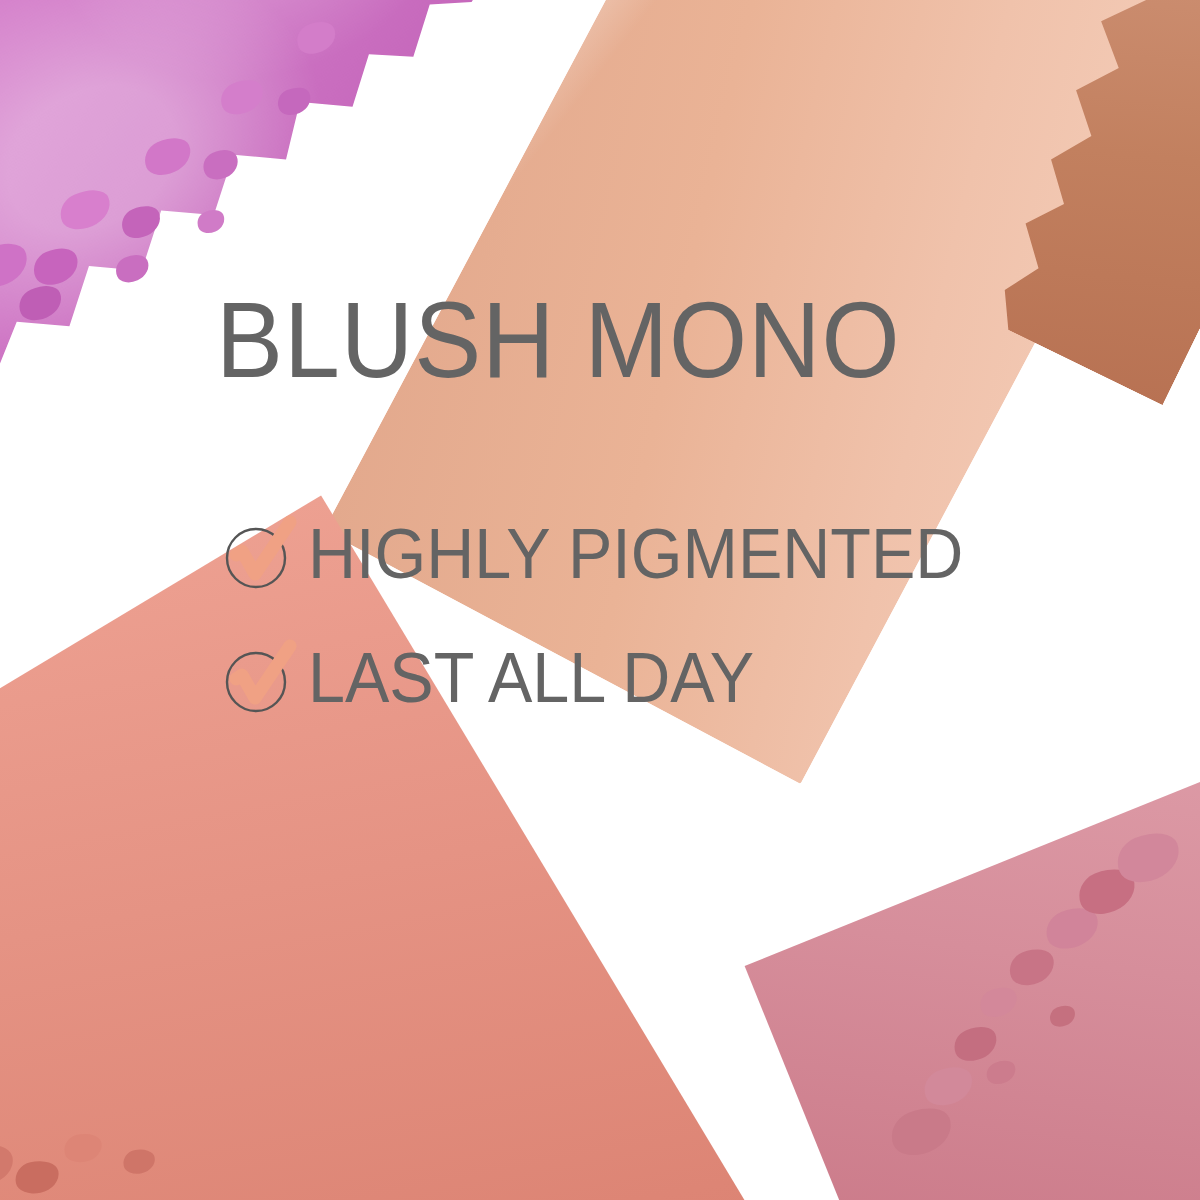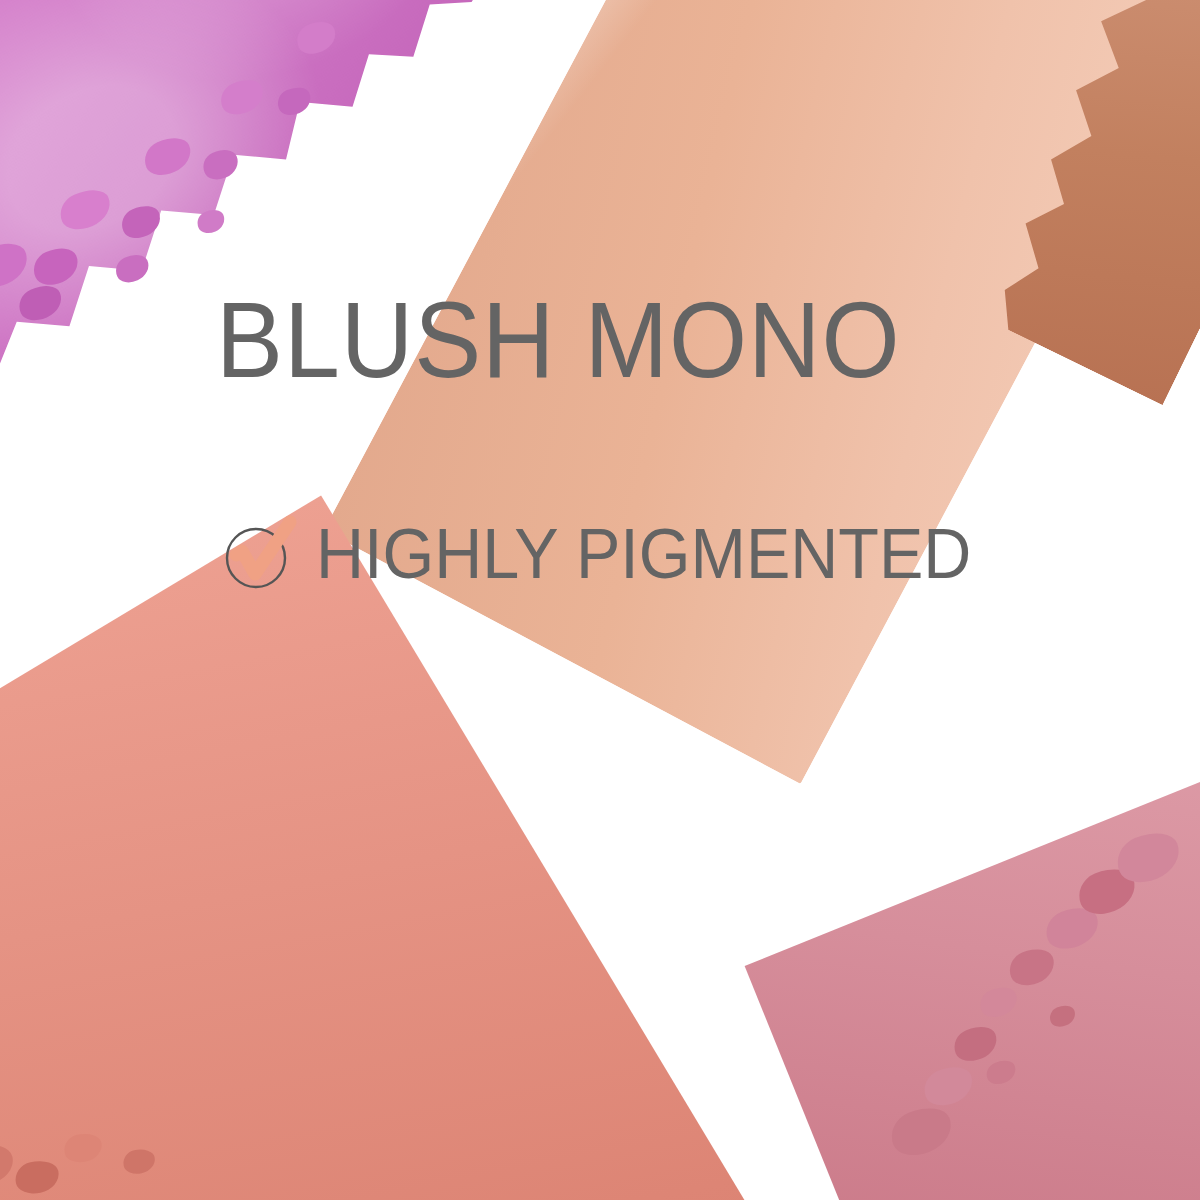--- a/index.html
+++ b/index.html
@@ -150,21 +150,20 @@
   .feature-list {
     position: absolute;
     left: 222px;
     top: 492px;
     width: 860px;
   }
   .feature-row {
     display: flex;
     align-items: center;
     height: 124px;
-    gap: 8px;
   }
   .check-icon {
     position: relative;
     flex: 0 0 auto;
     width: 84px;
     height: 84px;
     margin-right: 2px;
   }
   .check-icon svg {
     position: absolute;
@@ -243,16 +242,25 @@
           <svg width="84" height="84" viewBox="0 0 84 84">
             <circle cx="34" cy="46" r="29" fill="none" stroke="#555555" stroke-width="2.4"></circle>
             <path d="M14 43 L20 39 L33 62 L68 10" fill="none" stroke="#f0a184" stroke-width="13" stroke-linecap="round" stroke-linejoin="round"></path>
           </svg>
         </span>
         <span class="feature-label">HIGHLY PIGMENTED</span>
       </div>
 
 
 
+      <div class="feature-row">
+        <span class="check-icon">
+          <svg width="84" height="84" viewBox="0 0 84 84">
+            <circle cx="34" cy="46" r="29" fill="none" stroke="#555555" stroke-width="2.4"></circle>
+            <path d="M14 43 L20 39 L33 62 L68 10" fill="none" stroke="#f0a184" stroke-width="13" stroke-linecap="round" stroke-linejoin="round"></path>
+          </svg>
+        </span>
+        <span class="feature-label">LAST ALL DAY</span>
+      </div>
 
     </div>
   </div>
 </div>
 
 </body></html>

